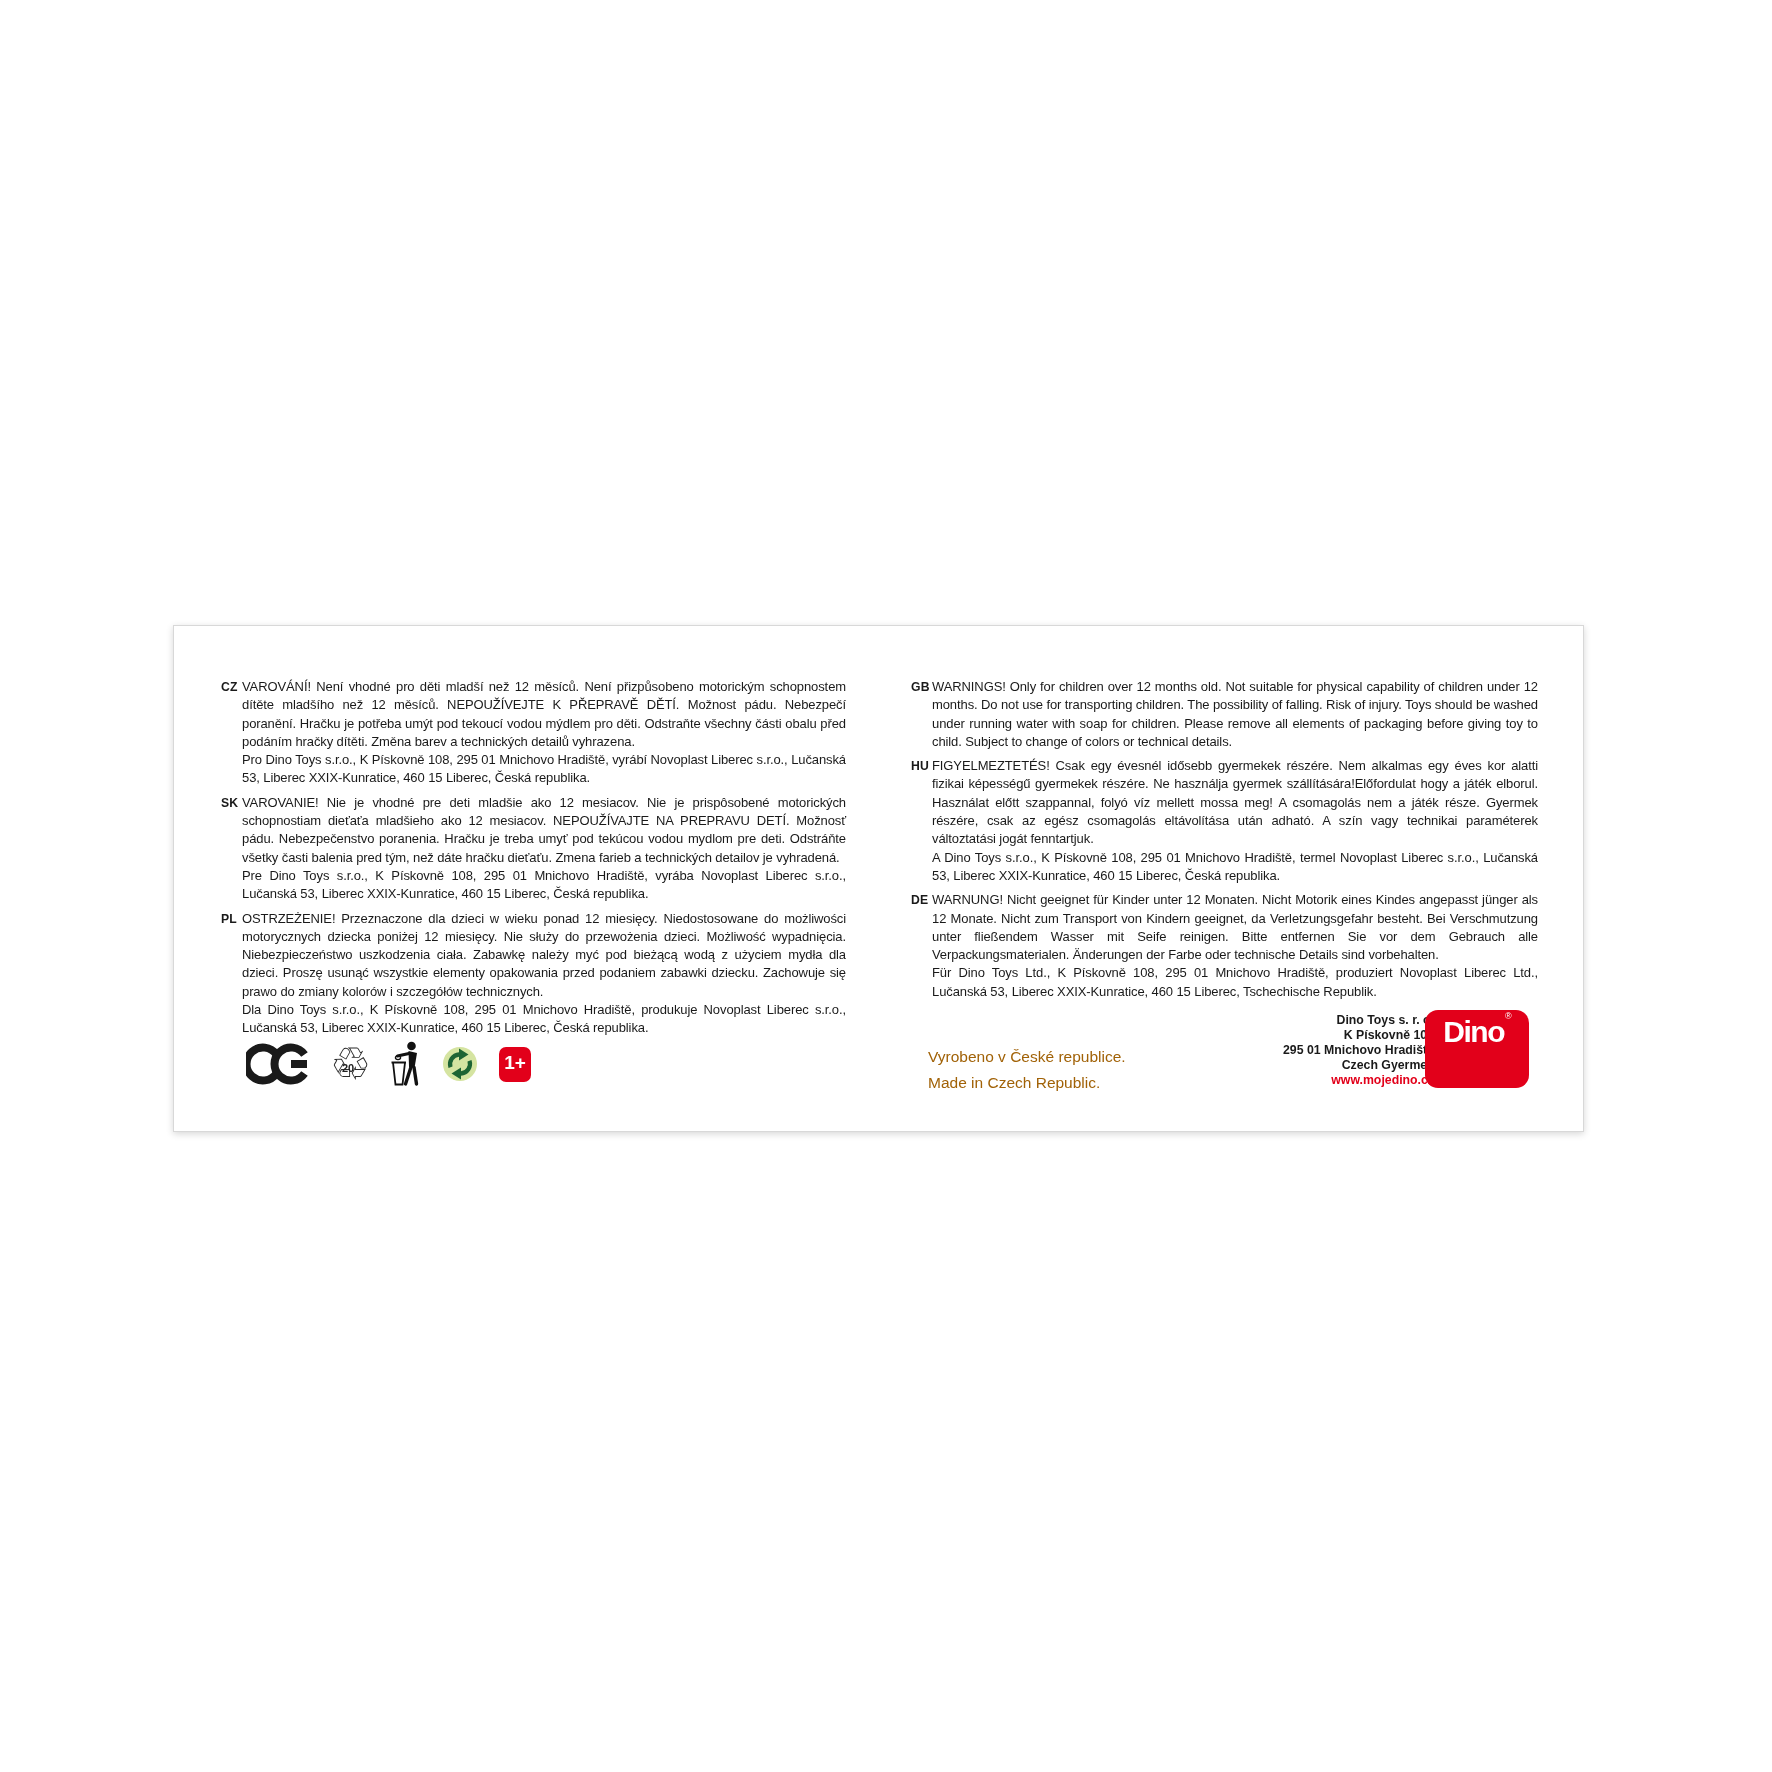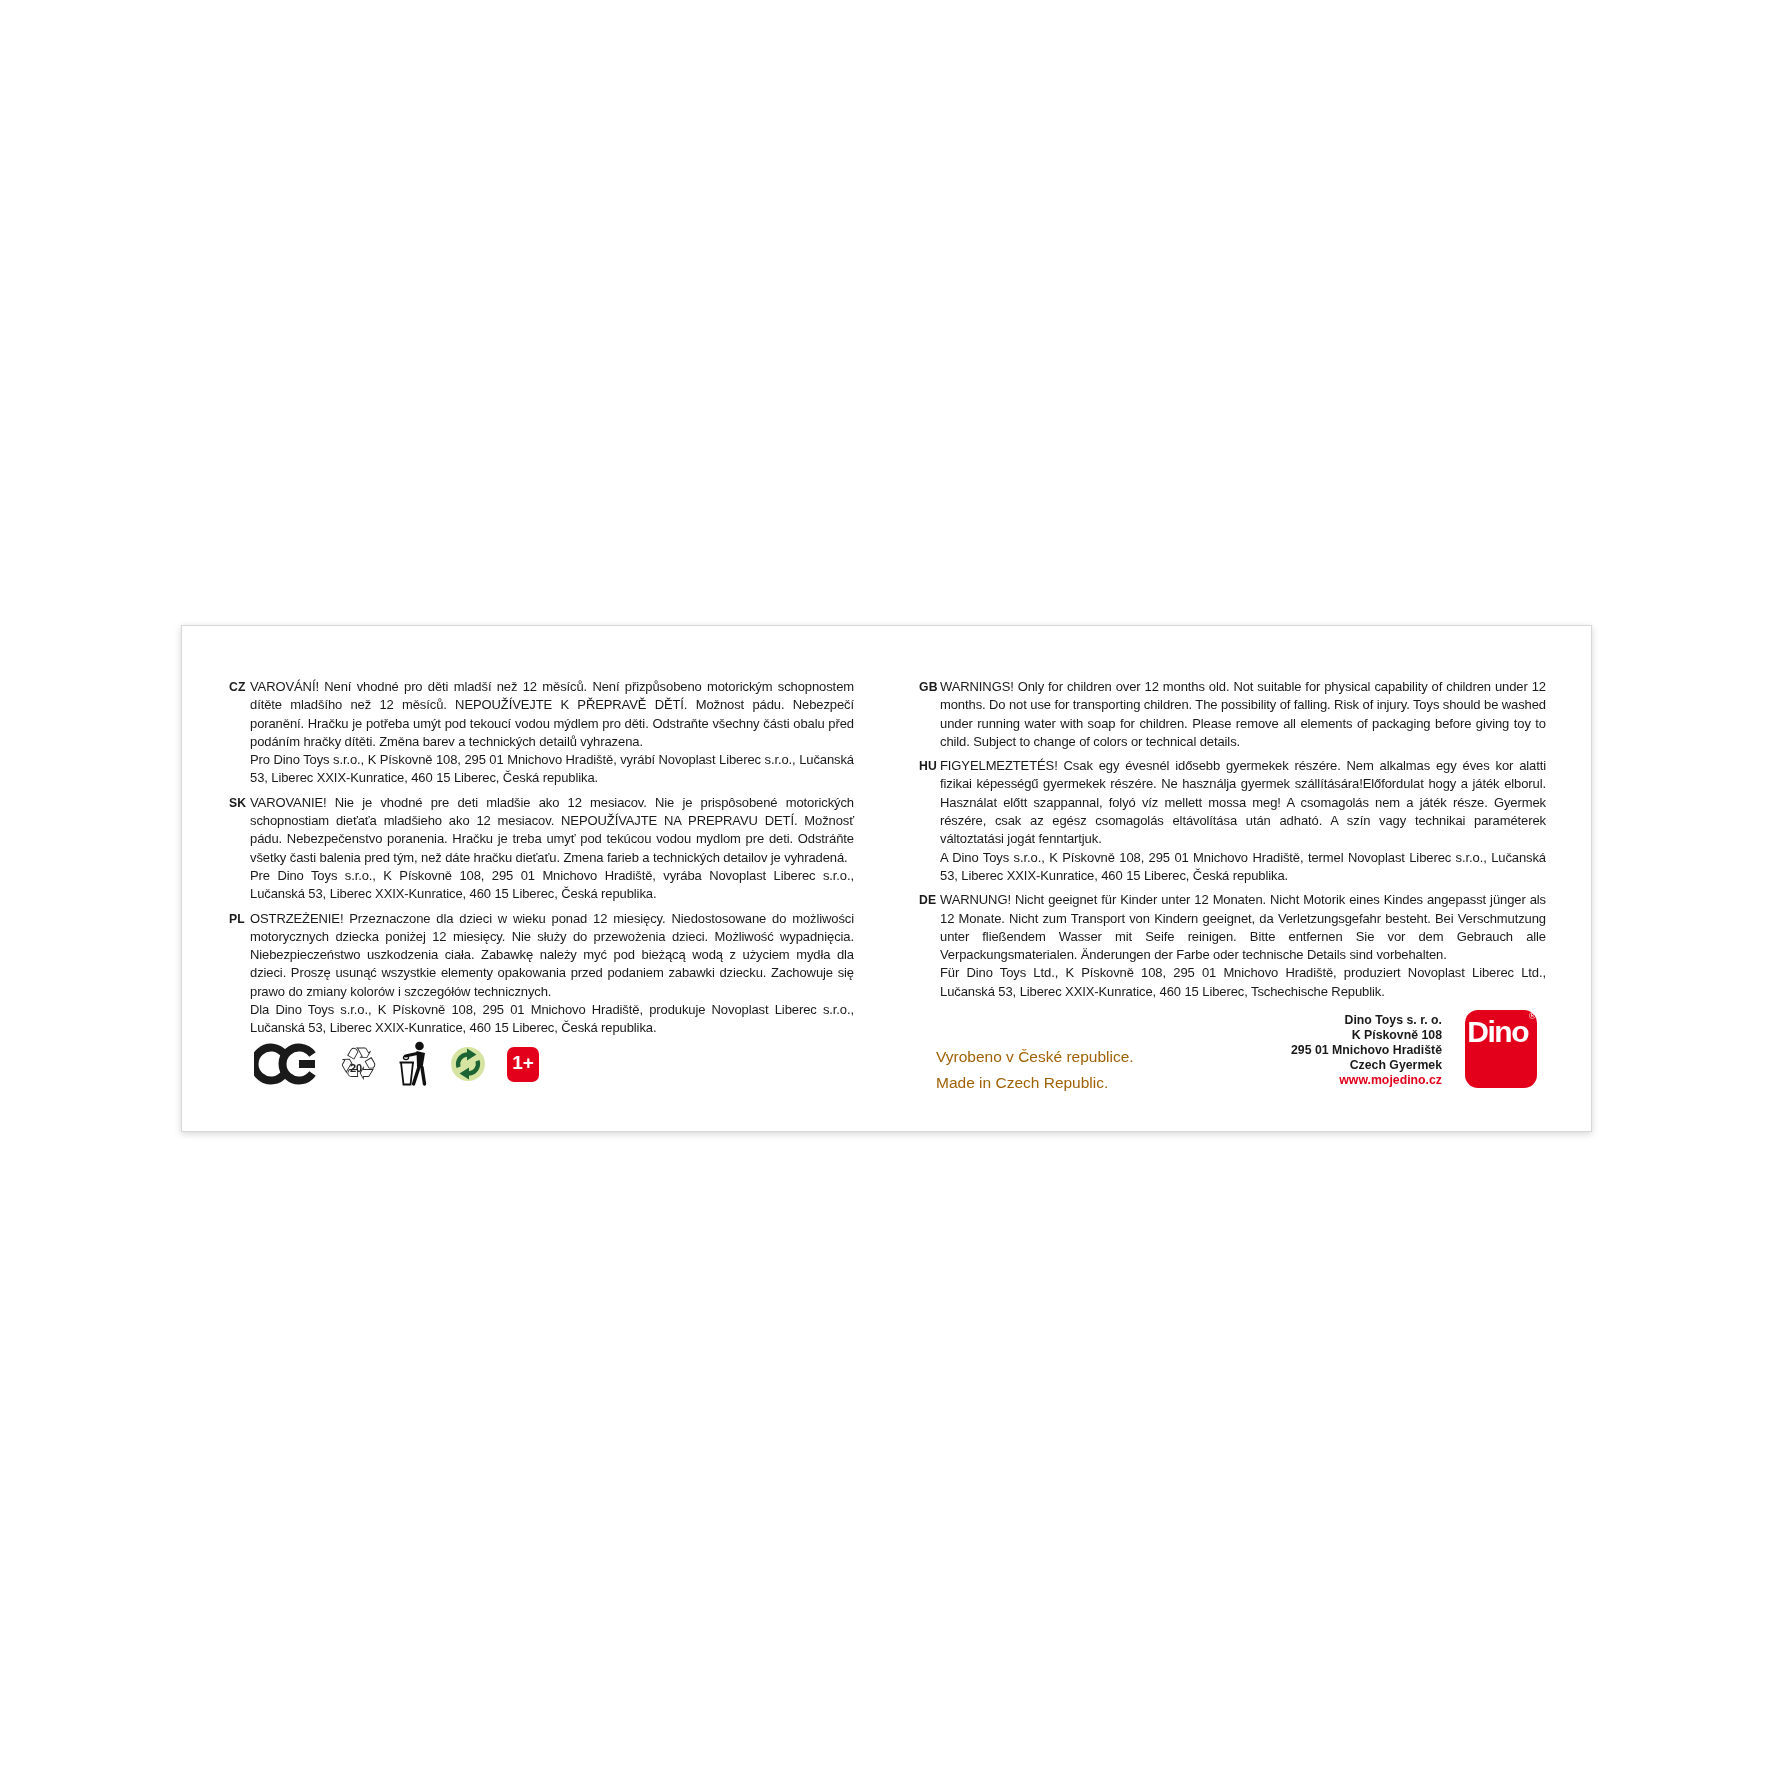--- a/index.html
+++ b/index.html
@@ -4,21 +4,21 @@
 <style>
   :root{
     --brand-red:#e2001a;
     --green-dot-light:#d5e4a1;
     --green-dot-dark:#1d6434;
     --ink:#1a1a1a;
   }
   html,body{margin:0;padding:0;background:#ffffff;}
   .page{position:relative;width:1772px;height:1772px;background:#ffffff;overflow:hidden;
         font-family:"Liberation Sans","DejaVu Sans",sans-serif;color:var(--ink);}
-  .panel{position:absolute;left:181px;top:625px;width:1411px;height:507px;box-sizing:border-box;
+  .panel{position:absolute;left:173px;top:625px;width:1411px;height:507px;box-sizing:border-box;
          background:#ffffff;border:1px solid #d8d8d8;box-shadow:0 2px 7px rgba(0,0,0,0.16);}
   .col{position:absolute;top:52px;}
   .col-left{left:47px;width:625px;}
   .col-right{left:737px;width:627px;}
   .section{display:flex;margin-bottom:6px;}
   .lang{flex:none;width:21px;font-weight:bold;font-size:12.2px;line-height:18.3px;letter-spacing:0.2px;}
   .txt{flex:1;font-size:13px;line-height:18.3px;text-align:justify;letter-spacing:-0.1px;}
   .txt .warning{}
   .txt .address{}
   
@@ -28,21 +28,21 @@
   .recycle .sym{font-family:"DejaVu Sans",sans-serif;font-size:46px;line-height:50px;color:#2b2b2b;}
   .recycle .num{position:absolute;left:0;right:0;top:23px;font-size:11px;font-weight:bold;color:#222;text-align:center;}
   .age-badge{width:32px;height:35px;background:var(--brand-red);border-radius:7px;color:#fff;
              font-weight:bold;font-size:19px;display:flex;align-items:center;justify-content:center;}
   .age-badge span{transform:translateY(-1px);}
   
   .made-in{position:absolute;left:754px;top:418px;font-size:15.5px;line-height:26px;color:#a16207;}
   .company{position:absolute;right:149px;top:387px;text-align:right;font-weight:bold;
            font-size:12.3px;line-height:15px;color:#1a1a1a;margin-left:15px;}
   .company .website{color:var(--brand-red);}
-  .dino-logo{position:absolute;right:54px;top:384px;width:72px;height:78px;background:var(--brand-red);
+  .dino-logo{position:absolute;right:54px;top:384px;width:104px;height:78px;background:var(--brand-red);
              border-radius:13px;color:#fff;text-align:center;}
   .dino-logo .word{display:inline-block;margin-top:7px;font-weight:bold;font-size:30px;line-height:30px;letter-spacing:-1.5px;}
   .dino-logo .reg{font-size:9px;vertical-align:top;position:relative;top:1px;left:1px;}
   .gd-light{fill:var(--green-dot-light);}
   .gd-dark{fill:var(--green-dot-dark);}
   svg{display:block;}
 </style>
 </head>
 <body>
 

